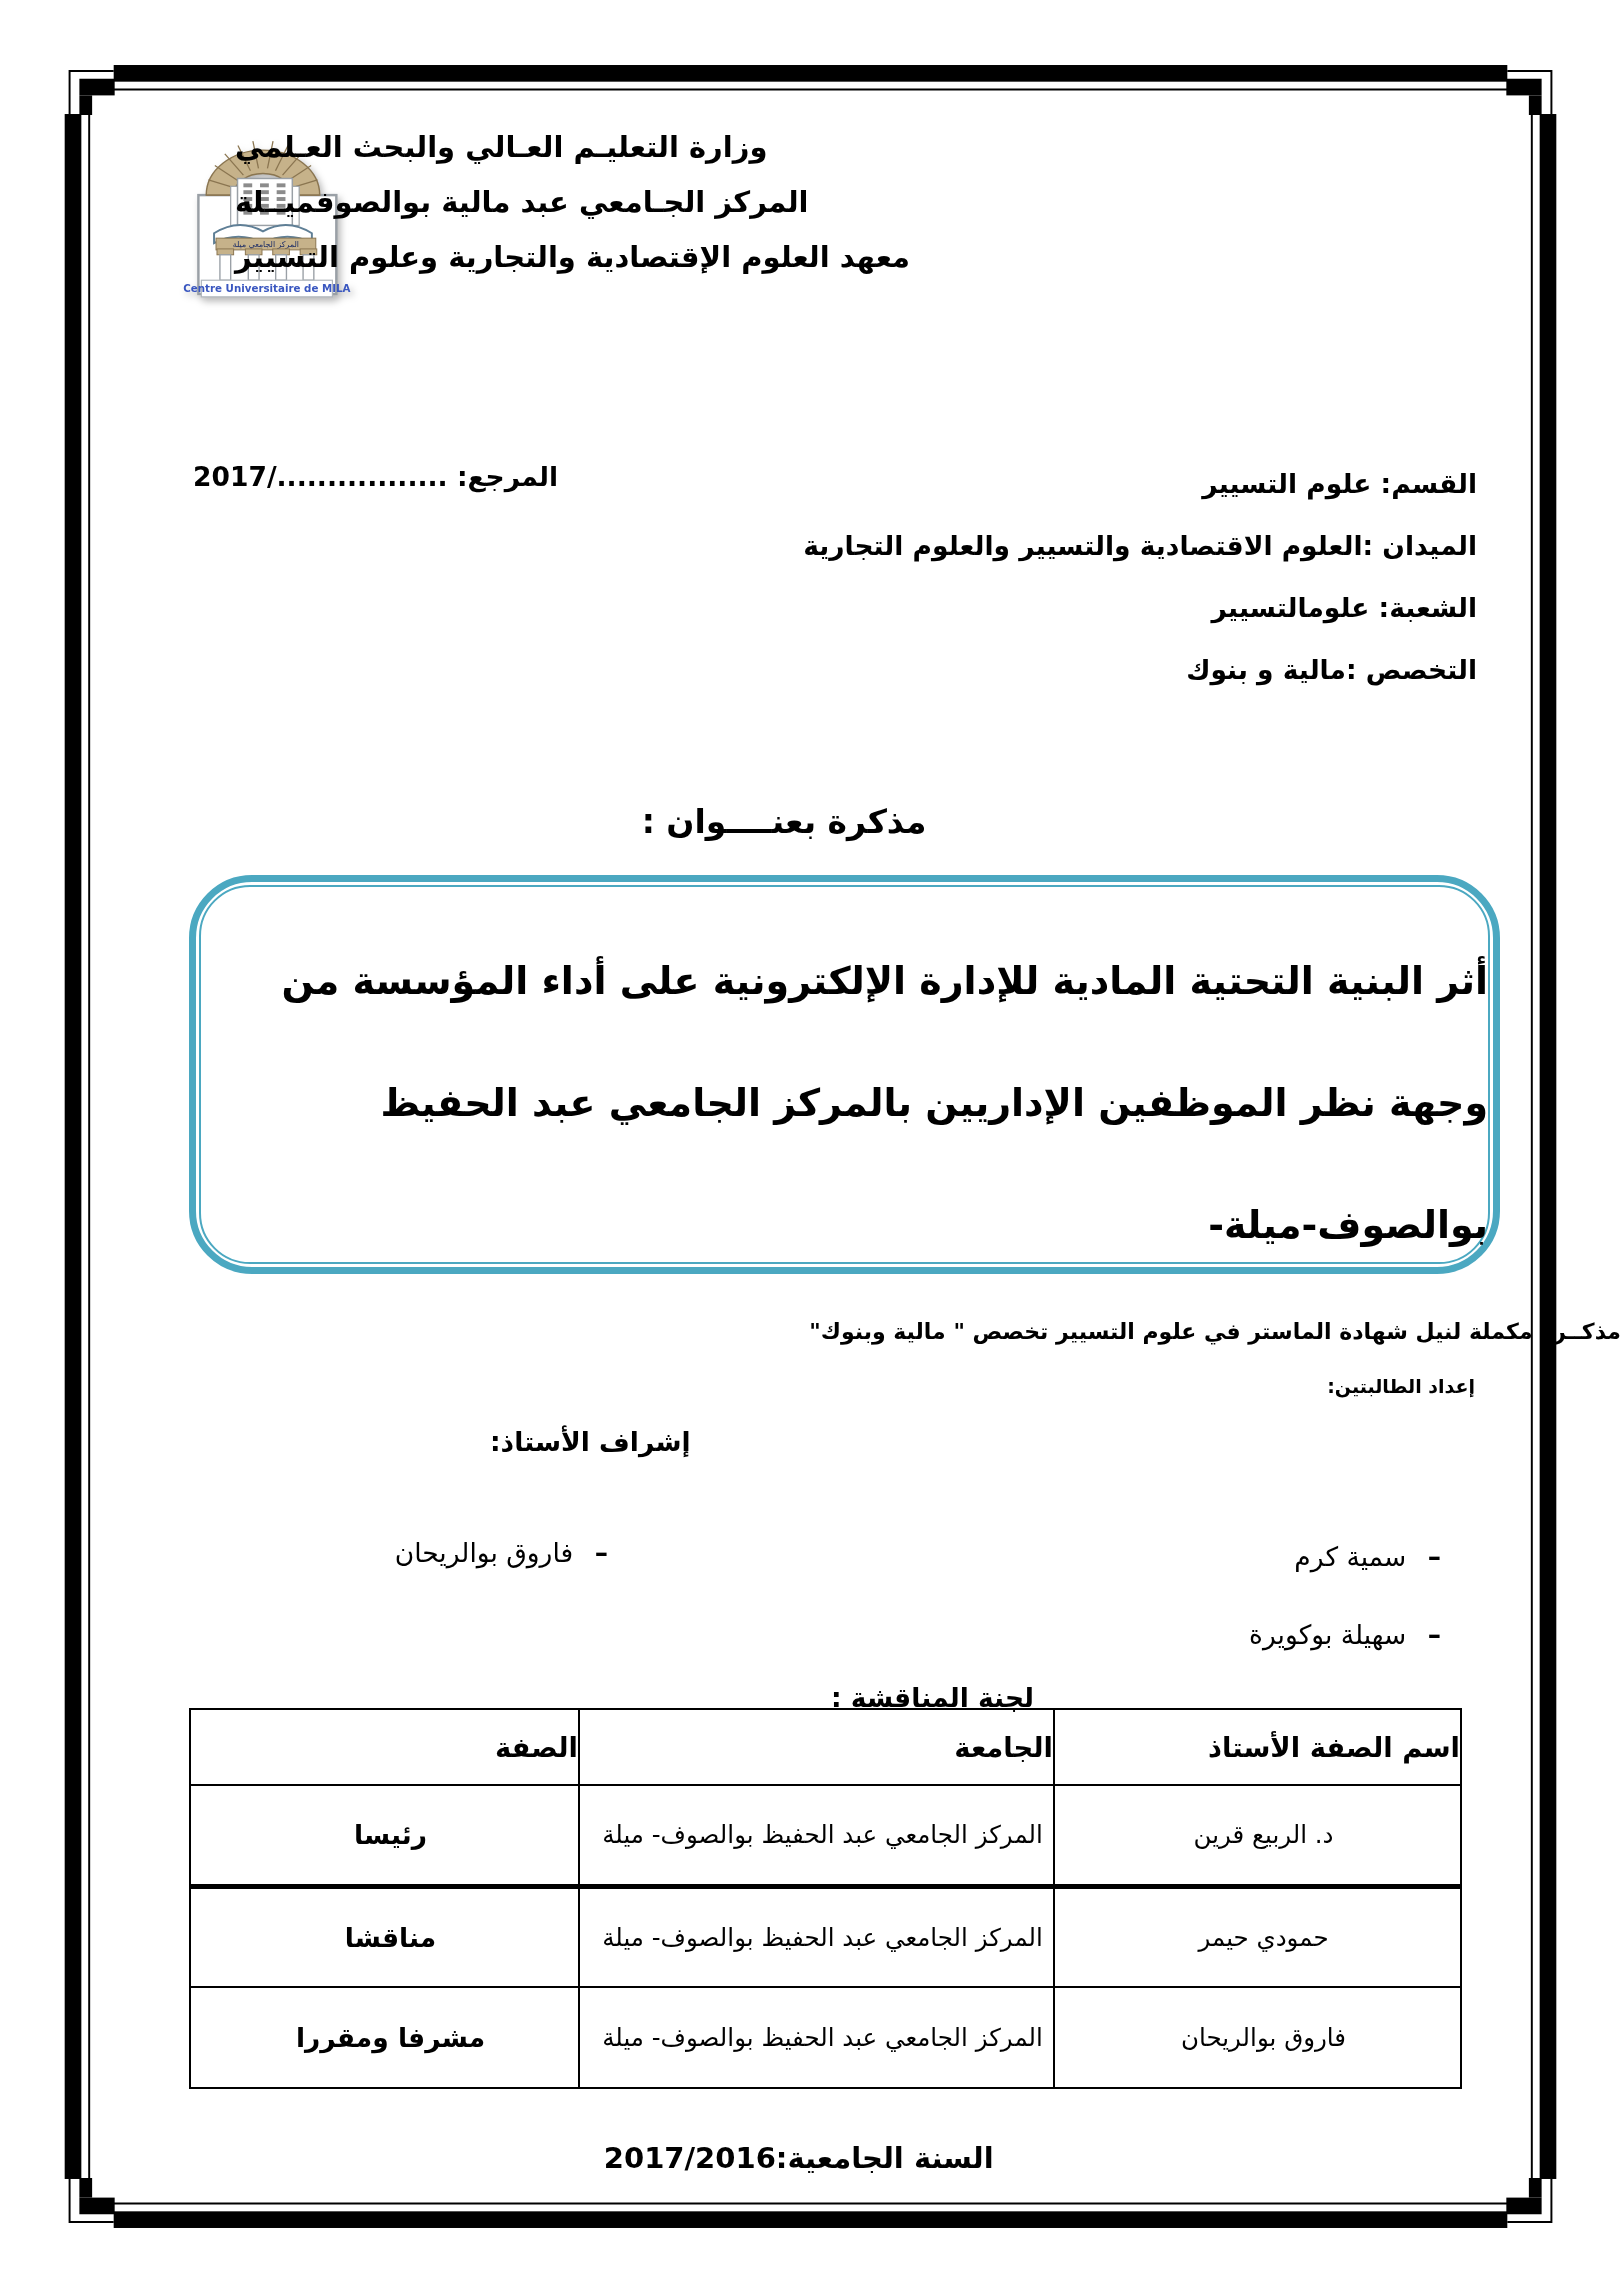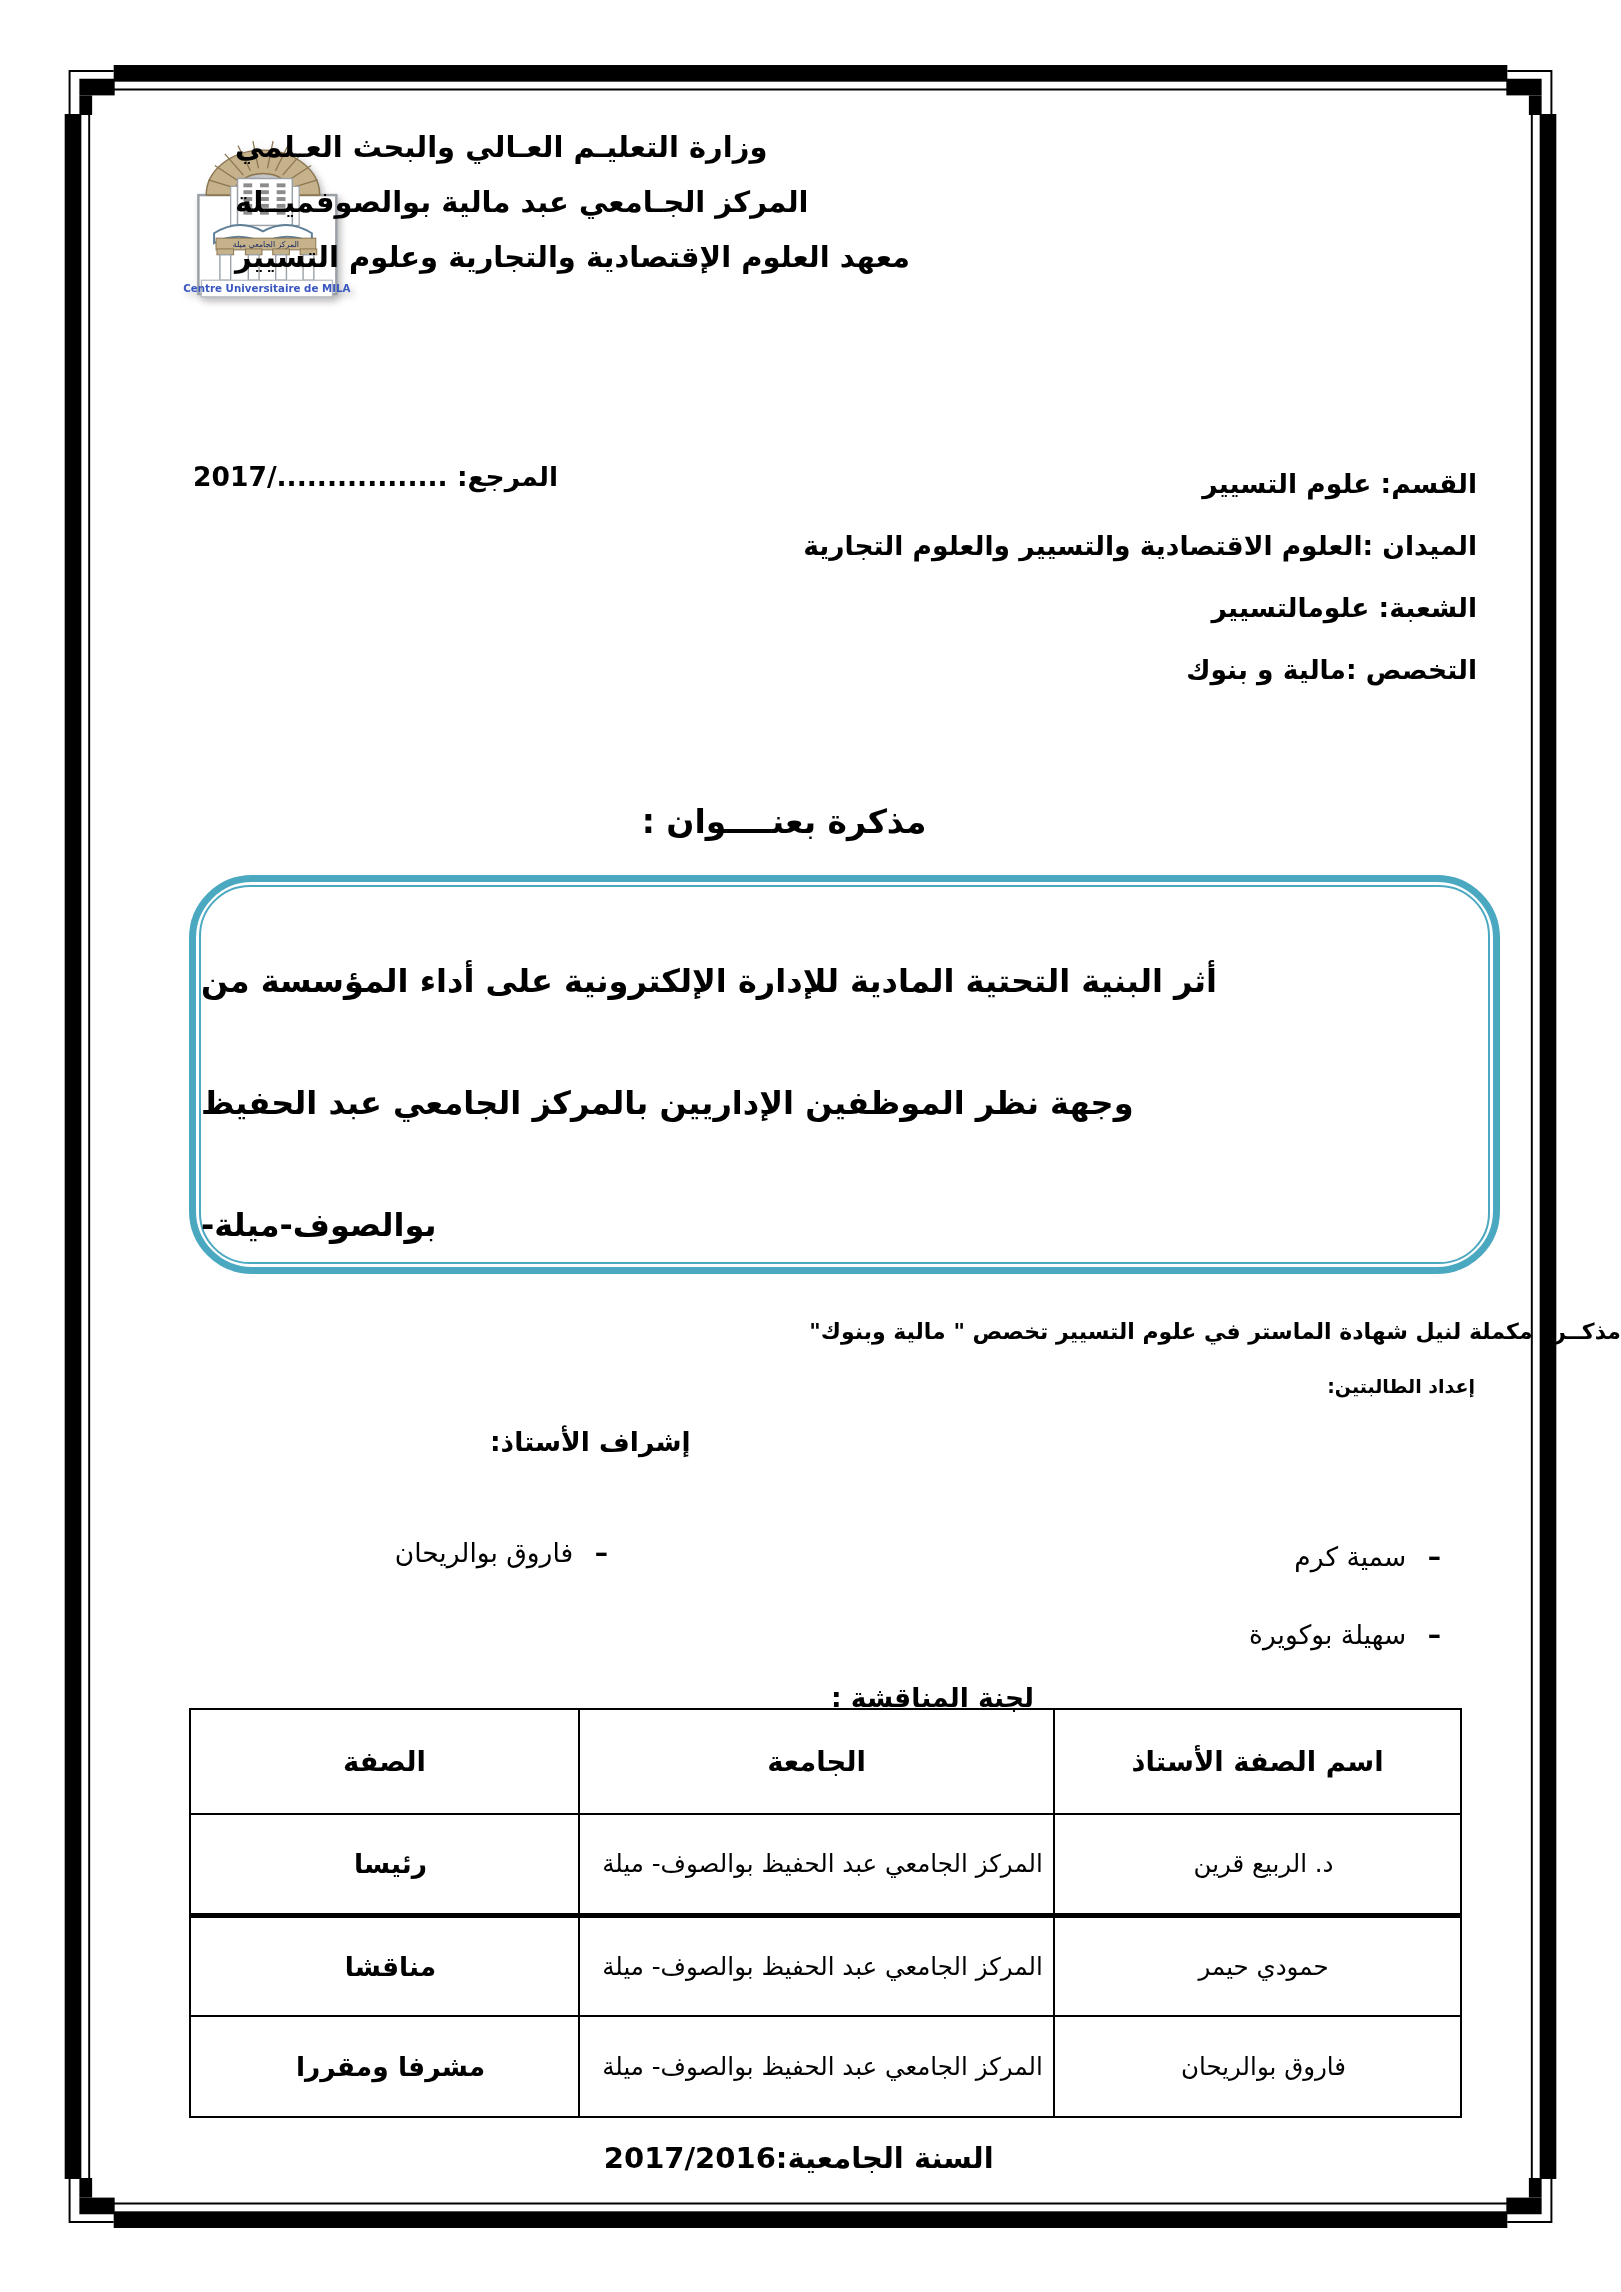--- a/index.html
+++ b/index.html
@@ -32,42 +32,42 @@
                direction:rtl; white-space:nowrap; z-index:2; }
 
   .memo-heading { left:0; right:53px; top:802px; text-align:center;
                   font-size:33px; font-weight:bold; z-index:2; }
 
   
   .title-box { left:189px; top:875px; width:1311px; height:399px;
                border:7.8px solid var(--accent); border-radius:63px; z-index:2; }
   .title-box-inner { position:absolute; inset:2.9px; border:2.9px solid var(--accent);
                      border-radius:51px; }
-  .title-text { position:absolute; inset:0; padding-top:33px; text-align:left;
-                font-size:32px; font-weight:bold; line-height:122px; direction:rtl; }
+  .title-text { position:absolute; inset:0; padding-top:33px; text-align:right;
+                font-size:38px; font-weight:bold; line-height:122px; direction:rtl; }
 
   .subtitle { left:0; right:0; top:1319px; text-align:right; font-size:22px;
               font-weight:bold; direction:rtl; z-index:2; }
 
   .students-label { right:146px; top:1369px; font-size:19px; font-weight:bold; z-index:2;margin-top:6px; }
   .supervisor-label { left:490px; top:1426px; font-size:26.5px; font-weight:bold; z-index:2; }
   .committee-label { left:831px; top:1682px; font-size:26.5px; font-weight:bold; z-index:2; }
 
   .list-item { display:flex; direction:rtl; gap:21.6px; align-items:center;
                font-size:26.5px; white-space:nowrap; z-index:2; }
   .student-1 { right:180px; top:1541px; }
   .student-2 { right:180px; top:1619px; }
   .supervisor-1 { right:1013px; top:1537px; }
   .dash { font-weight:bold; }
 
   
   .jury { left:189px; top:1708px; width:1271px; border-collapse:collapse;
           table-layout:fixed; direction:rtl; z-index:2; position:absolute; }
   .jury td, .jury th { border:2.9px solid #000; text-align:center; vertical-align:middle; }
-  .jury th { height:105px; font-size:27.4px; font-weight:bold; }
+  .jury th { height:76px; font-size:27.4px; font-weight:bold;text-align:right; }
   .jury td { height:101px; font-size:24.5px; font-weight:normal;padding-left:12px; }
   .jury td.role { font-weight:bold; font-size:26.5px; }
   .jury tr.thick td { border-bottom:5.9px solid #000; }
   .jury .col-name { width:407px; }
   .jury .col-univ { width:475px; }
   .jury .col-role { width:389px; }
 
   .footer-year { left:0; right:23.5px; top:2141px; text-align:center; font-size:29px;
                  font-weight:bold; direction:rtl; z-index:2; }
 

